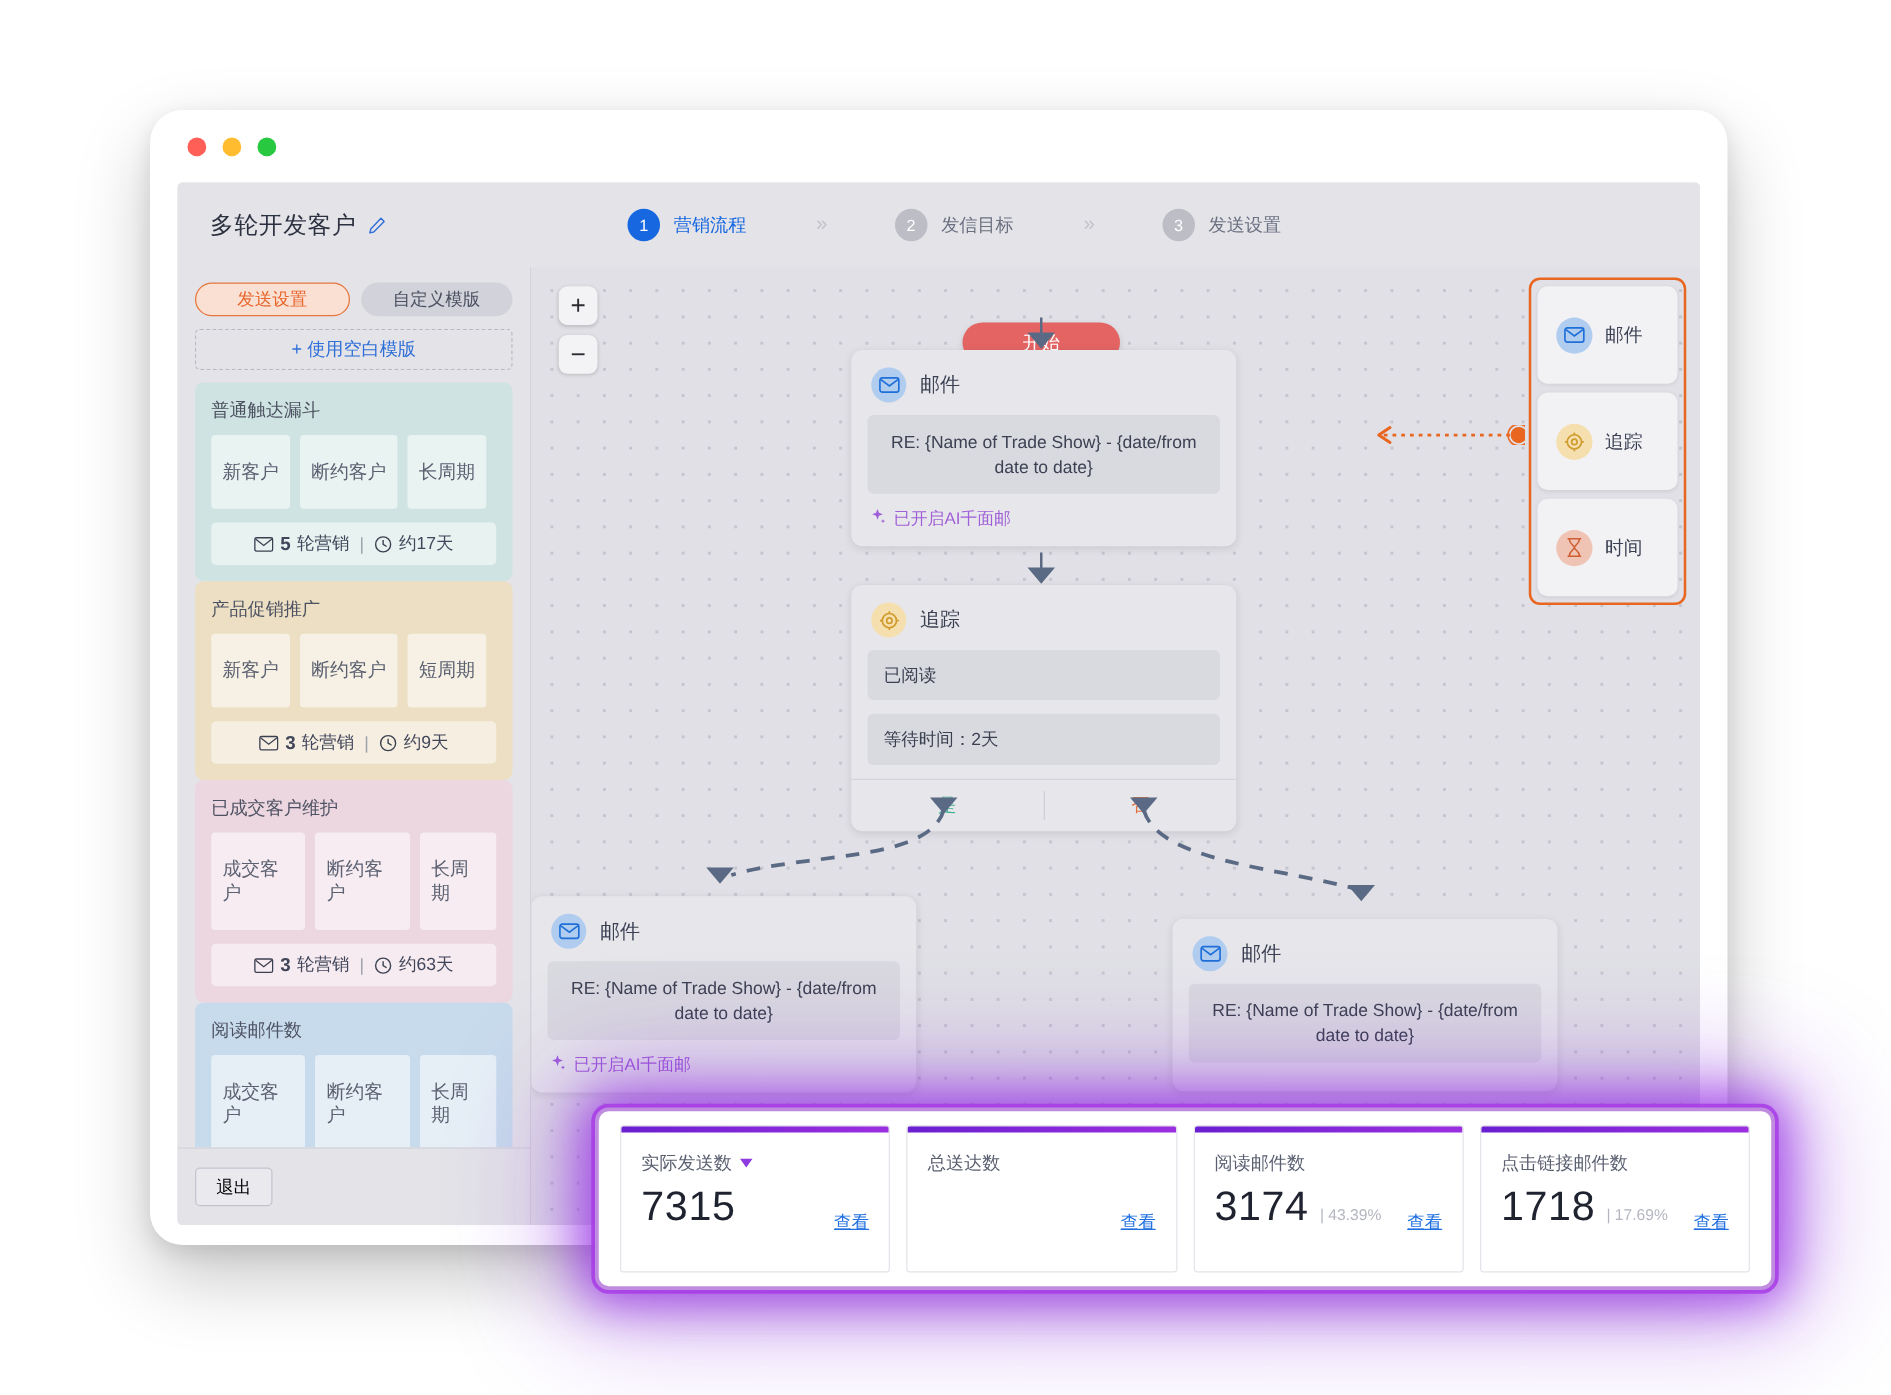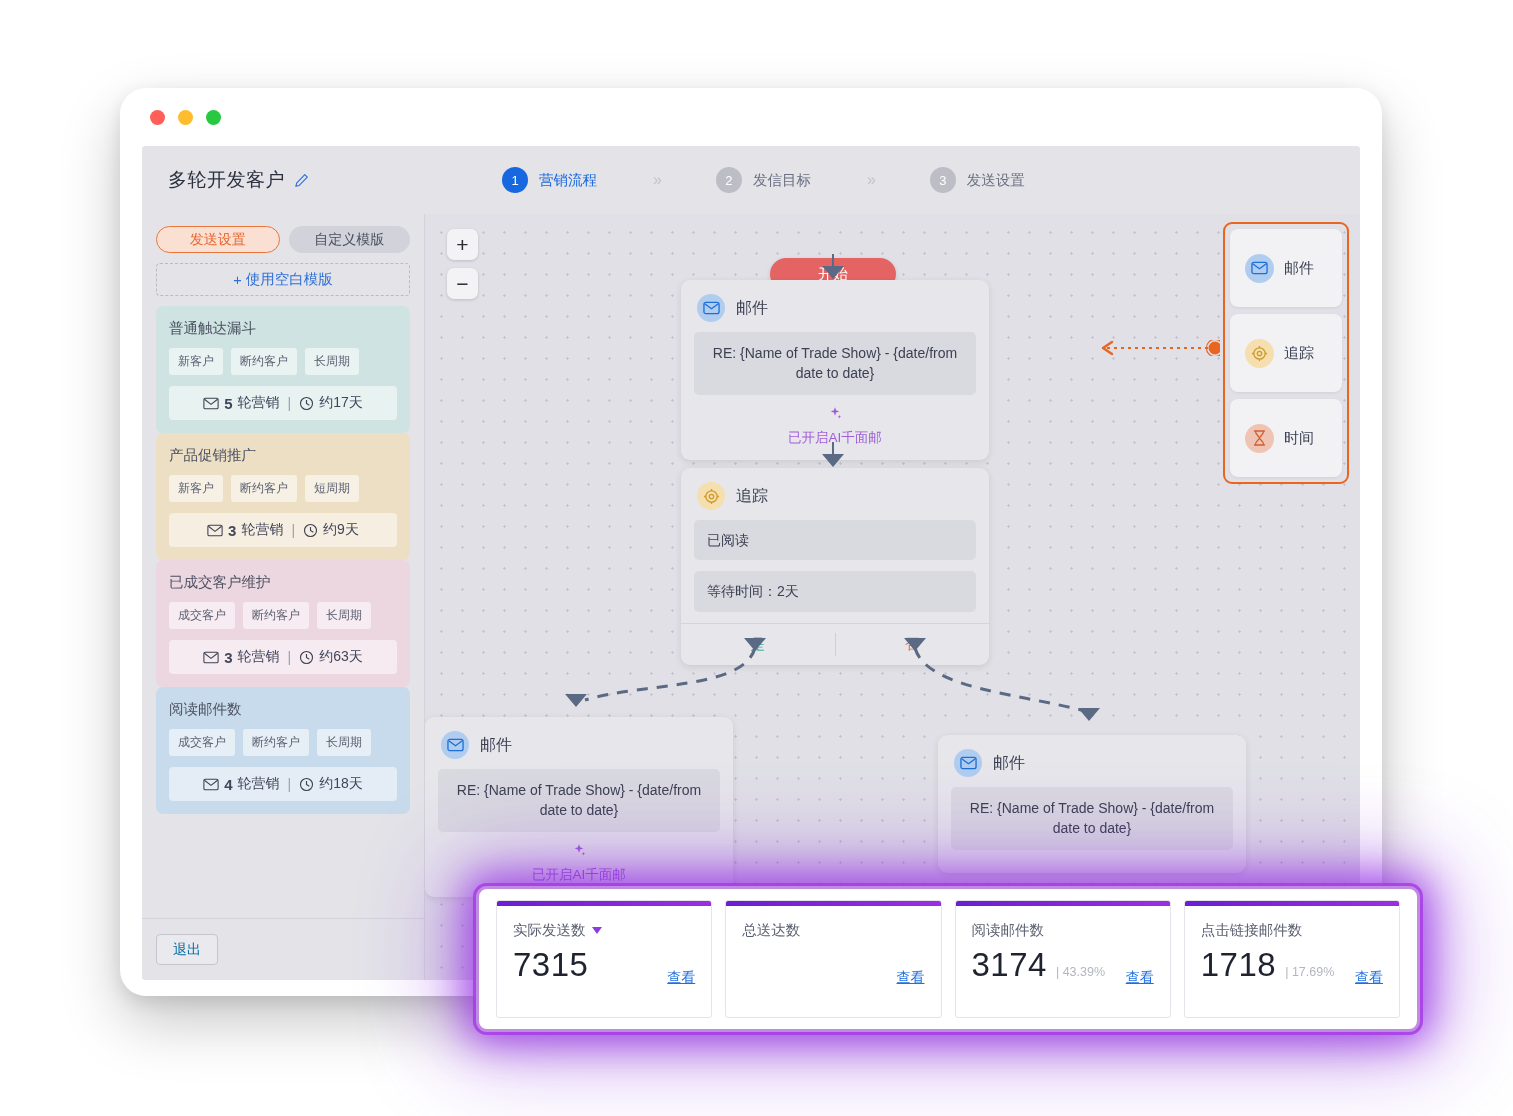--- a/index.html
+++ b/index.html
@@ -67,38 +67,38 @@
     margin:10px 14px 0 14px; height:33px; border:1px dashed #b9bac4; border-radius:4px;
     display:flex; align-items:center; justify-content:center; gap:4px;
     color:#2f6fd8; font-size:14.5px; background:transparent; cursor:pointer;
   }
 
   .tpl-list{ padding:10px 14px 0 14px; overflow:hidden; flex:1; }
   .tpl-card{ border-radius:7px; padding:13px 13px 13px 13px; }
   .tpl-name{ font-size:14.5px; color:#4d5262; margin-bottom:10px; }
   .chips{ display:flex; gap:8px; margin-bottom:11px; }
   .chip{
-    font-size:12px; color:#5c6172; border-radius:3px; padding:5px 9px;
+    font-size:15px; color:#5c6172; border-radius:3px; padding:20px 9px;
     background:rgba(255,255,255,.55);
   }
   .tpl-meta{
     border-radius:4px; height:34px; display:flex; align-items:center; justify-content:center;
     font-size:14px; color:#40455a; gap:5px; background:rgba(255,255,255,.5);
   }
   .tpl-meta b{ font-size:15px; }
   .divider-pipe{ color:#9aa0ad; margin:0 3px; }
   .ico{ display:inline-flex; align-items:center; }
 
   .sidebar-foot{
     height:62px; border-top:1px solid #d3d3dc; display:flex; align-items:center;
     padding-left:14px; background:#e3e3e8;
   }
   .exit-btn{
     height:31px; padding:0 16px; border:1px solid #c4c5cf; border-radius:4px;
-    background:#e9e9ee; color:#0369a1; font-size:14px; display:flex; align-items:center; cursor:pointer;
+    background:#e9e9ee; color:#000000; font-size:14px; display:flex; align-items:center; cursor:pointer;
   }
 
   
   .canvas{
     flex:1; position:relative; overflow:hidden;
     background-color:#e0e0e6;
     background-image: radial-gradient(circle, #c5c5cf 1.1px, transparent 1.2px);
     background-size:21px 21px;
     background-position:6px 8px;
   }
@@ -129,21 +129,21 @@
   .node-badge.mail{ background:#b0cdf0; }
   .node-badge.track{ background:#f5dfae; }
   .node-title{ font-size:16px; color:#3a3f52; }
   .node-field{
     margin:0 13px 11px 13px; background:#d9d9e0; border-radius:5px;
     padding:11px 12px; font-size:14px; color:#3c4152; text-align:center; line-height:1.45;
   }
   .node-field.left{ text-align:left; padding:10px 13px; }
   .node-ai{
     display:flex; align-items:center; gap:6px; padding:0 14px 13px 14px;
-    color:#a05fd8; font-size:13.5px;flex-direction:column;
+    color:#a05fd8; font-size:13.5px;
   }
   .node-yesno{
     display:flex; border-top:1px solid #d4d4dc; height:42px; align-items:stretch;
   }
   .yn{ flex:1; display:flex; align-items:center; justify-content:center; font-size:14.5px; cursor:pointer; }
   .yn.yes{ color:#3bb08f; }
   .yn.no{ color:#e2703c; }
   .yn-sep{ width:1px; background:#cfcfd8; margin:9px 0; }
 
   

